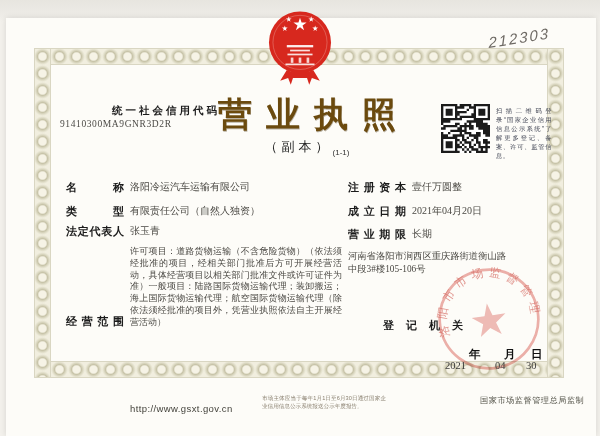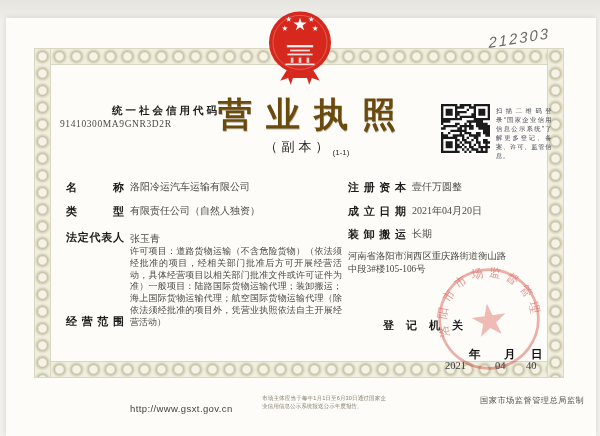--- a/index.html
+++ b/index.html
@@ -101,39 +101,39 @@
     <div class="qrcap">扫描二维码登录“国家企业信用信息公示系统”了解更多登记、备案、许可、监管信息。</div>
 
     <div class="row lrow" style="left:60px;top:162px;">
       <div class="flabel">名称</div>
       <div class="fvalue v10">洛阳冷运汽车运输有限公司</div>
     </div>
     <div class="row lrow" style="left:60px;top:186px;">
       <div class="flabel">类型</div>
       <div class="fvalue v10">有限责任公司（自然人独资）</div>
     </div>
-    <div class="row lrow" style="left:60px;top:212px;align-items:flex-end;">
+    <div class="row lrow" style="left:60px;top:206px;">
       <div class="flabel">法定代表人</div>
       <div class="fvalue v10">张玉青</div>
     </div>
     <div class="row lrow" style="left:60px;top:228px;align-items:flex-end;">
       <div class="flabel">经营范围</div>
       <div class="fvalue v9">许可项目：道路货物运输（不含危险货物）（依法须经批准的项目，经相关部门批准后方可开展经营活动，具体经营项目以相关部门批准文件或许可证件为准）一般项目：陆路国际货物运输代理；装卸搬运；海上国际货物运输代理；航空国际货物运输代理（除依法须经批准的项目外，凭营业执照依法自主开展经营活动）</div>
     </div>
 
     <div class="row rrow" style="left:342px;top:162px;">
       <div class="flabel">注册资本</div>
       <div class="fvalue v10">壹仟万圆整</div>
     </div>
     <div class="row rrow" style="left:342px;top:186px;">
       <div class="flabel">成立日期</div>
       <div class="fvalue v10">2021年04月20日</div>
     </div>
     <div class="row rrow" style="left:342px;top:209px;">
-      <div class="flabel">装卸搬运</div>
+      <div class="flabel">营业期限</div>
       <div class="fvalue v10">长期</div>
     </div>
     <div class="row rrow" style="left:342px;top:232px;">
       <div class="fvalue v95">河南省洛阳市涧西区重庆路街道衡山路中段3#楼105-106号</div>
     </div>
 
     <div class="reg-label">登记机关</div>
 
     <div class="seal">
       <svg viewBox="0 0 100 100" width="112" height="112">
@@ -150,20 +150,20 @@
     </div>
 
     <div class="date-labels">
       <span class="dl-y">年</span>
       <span class="dl-m">月</span>
       <span class="dl-d">日</span>
     </div>
     <div class="date-values">
       <span class="dv-y">2021</span>
       <span class="dv-m">04</span>
-      <span class="dv-d">40</span>
+      <span class="dv-d">30</span>
     </div>
 
     <div class="foot-url">http://www.gsxt.gov.cn</div>
     <div class="foot-note">市场主体应当于每年1月1日至6月30日通过国家企业信用信息公示系统报送公示年度报告。</div>
     <div class="foot-issuer">国家市场监督管理总局监制</div>
   </div>
 </div>
 
 </body></html>

